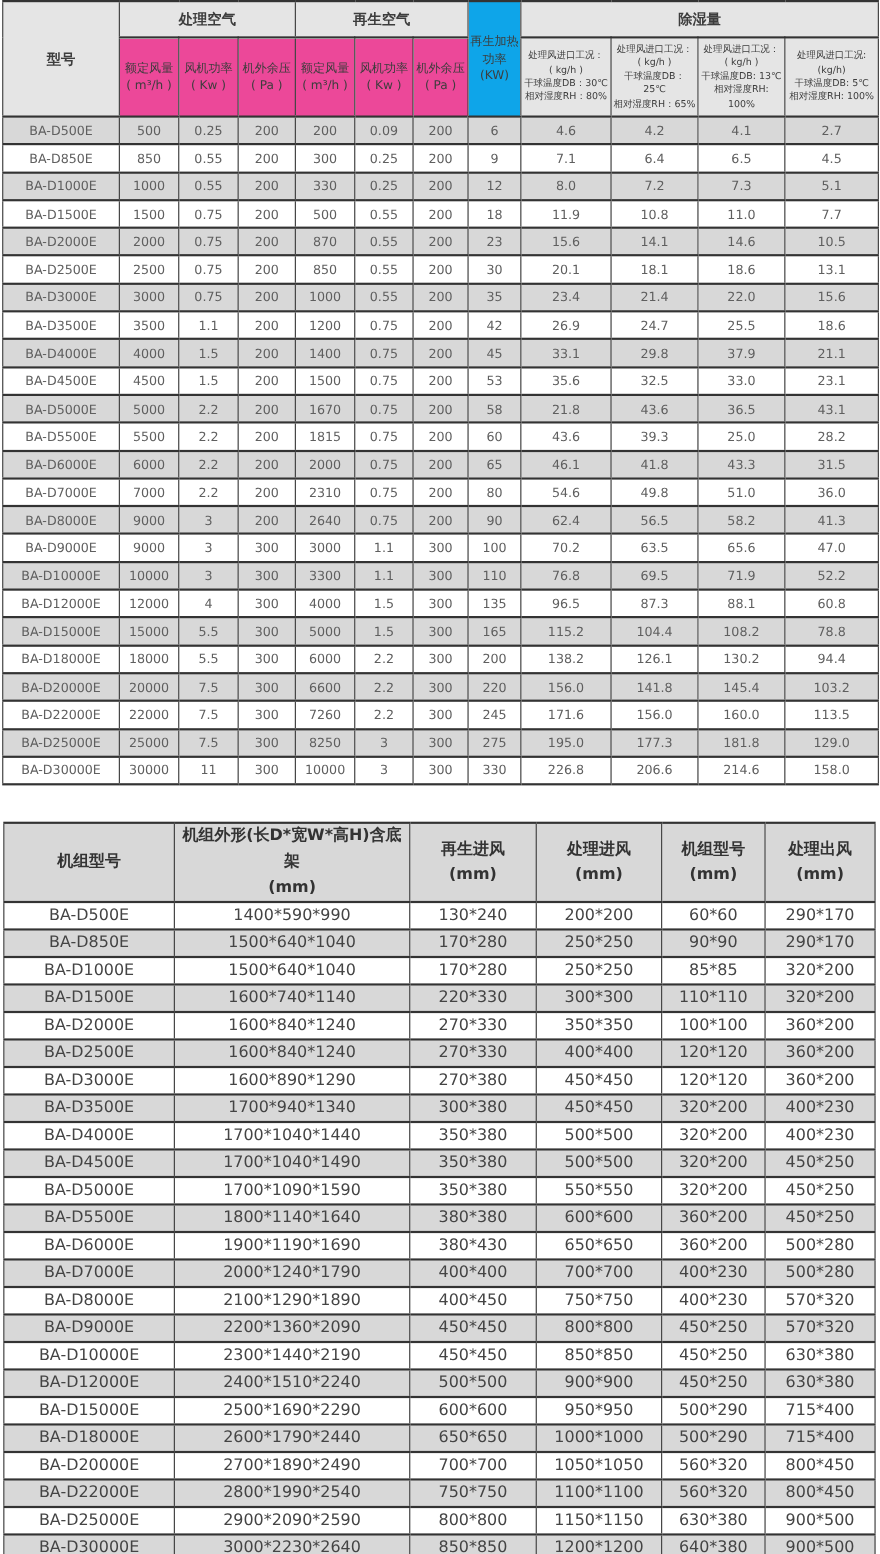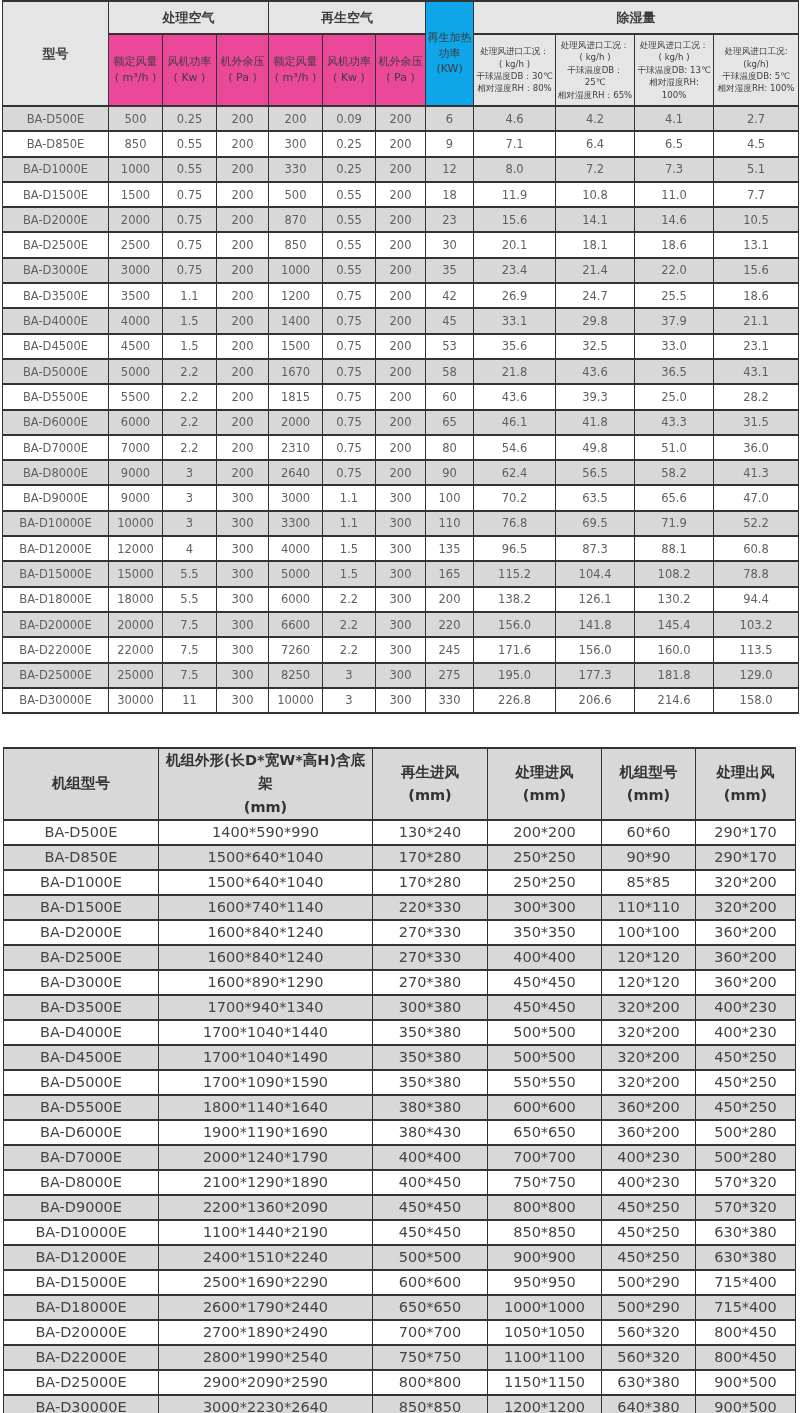--- a/index.html
+++ b/index.html
@@ -591,21 +591,21 @@
       <tr>
         <td>BA-D9000E</td>
         <td>2200*1360*2090</td>
         <td>450*450</td>
         <td>800*800</td>
         <td>450*250</td>
         <td>570*320</td>
       </tr>
       <tr>
         <td>BA-D10000E</td>
-        <td>1100*1440*2190</td>
+        <td>2300*1440*2190</td>
         <td>450*450</td>
         <td>850*850</td>
         <td>450*250</td>
         <td>630*380</td>
       </tr>
       <tr>
         <td>BA-D12000E</td>
         <td>2400*1510*2240</td>
         <td>500*500</td>
         <td>900*900</td>

